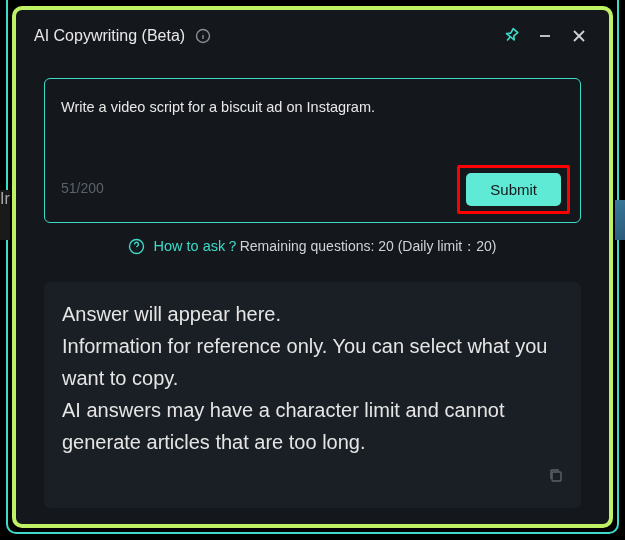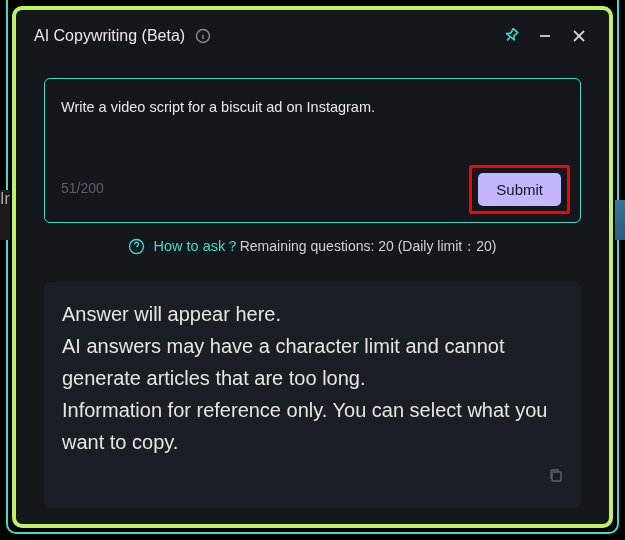--- a/index.html
+++ b/index.html
@@ -98,25 +98,25 @@
       font-size: 14px;
     }
     .submit-wrap {
       border: 3px solid #ff0000;
       padding: 5px 6px;
       border-radius: 2px;
       margin-right: -6px;
       margin-bottom: -4px;
     }
     .submit-btn {
-      background: #c4b5fd;
+      background: #5eead4;
       color: #14181d;
       border: none;
       border-radius: 5px;
-      padding: 8px 18px;
+      padding: 8px 24px;
       font-size: 15px;
       cursor: pointer;
       font-weight: 400;
     }
     .meta-row {
       display: flex;
       align-items: center;
       justify-content: center;
       margin-top: 14px;
       margin-bottom: 26px;
@@ -225,22 +225,22 @@
           <path d="M6.5 6.5 A2 2 0 1 1 9.5 8 L8.5 9"></path>
           <line x1="8.5" y1="11.5" x2="8.5" y2="11.7"></line>
         </svg>
         <span>How to ask？</span>
       </span>
       <span class="remaining">Remaining questions: 20 (Daily limit：20)</span>
     </div>
 
     <div class="answer-box">
       <div>Answer will appear here.</div>
+      <div>Information for reference only. You can select what you want to copy.</div>
       <div>AI answers may have a character limit and cannot generate articles that are too long.</div>
-      <div>Information for reference only. You can select what you want to copy.</div>
       <span class="copy-icon">
         <svg width="18" height="18" viewBox="0 0 18 18" fill="none" stroke="currentColor" stroke-width="1.4">
           <rect x="5" y="5" width="9" height="9" rx="1"></rect>
           <path d="M4 12 L4 4 A1 1 0 0 1 5 3 L12 3"></path>
         </svg>
       </span>
     </div>
   </div>
 </div>
 

